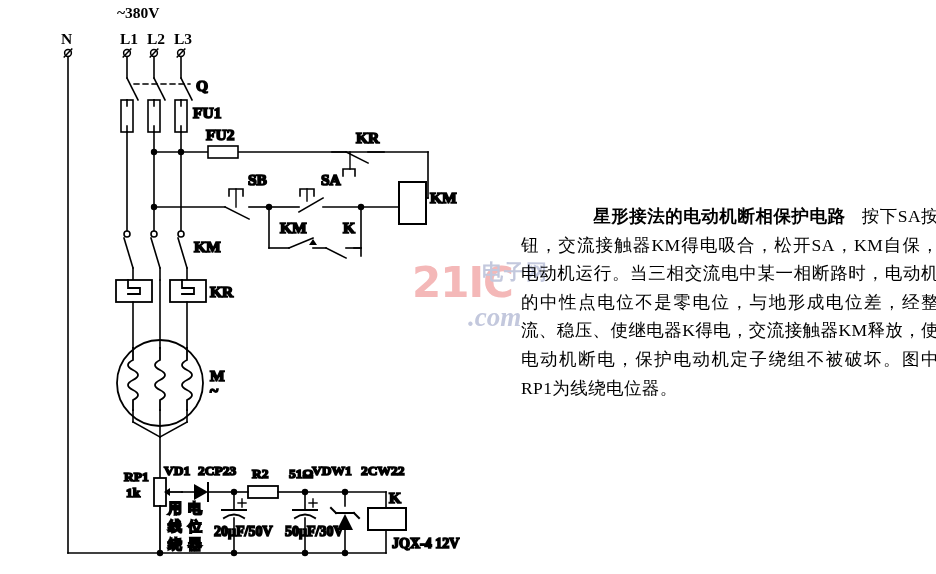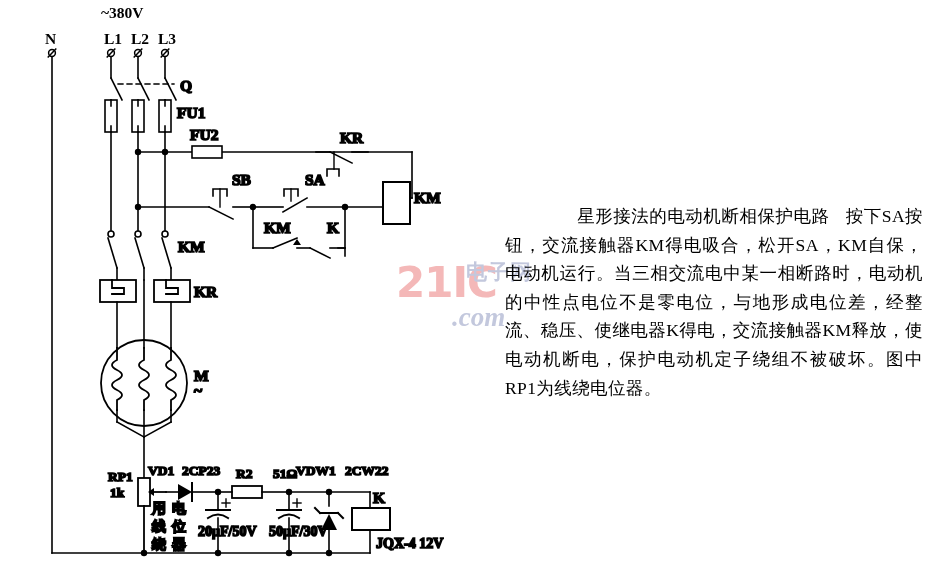--- a/index.html
+++ b/index.html
@@ -9,21 +9,21 @@
   }
   body {
     width: 936px;
     height: 574px;
     position: relative;
     font-family: "Liberation Serif", serif;
     overflow: hidden;
   }
   #root {
     position: absolute;
-    left: 0; top: 0;
+    left: 16px; top: 0;
     width: 868px;
     height: 574px;
   }
   svg.schematic {
     position: absolute;
     left: 0; top: 0;
     width: 936px;
     height: 574px;
   }
   .desc {
@@ -32,21 +32,21 @@
     top: 202px;
     width: 418px;
     font-family: "Liberation Serif", serif;
     font-size: 17.5px;
     line-height: 28.6px;
     color: #000;
     text-align: justify;
     letter-spacing: 0.4px;
   }
   .desc .title {
-    font-weight: normal;
+    font-weight: bold;
   }
   .desc .indent {
     display: inline-block;
     width: 72px;
   }
   .desc .gap {
     display: inline-block;
     width: 16px;
   }
   .wm {

